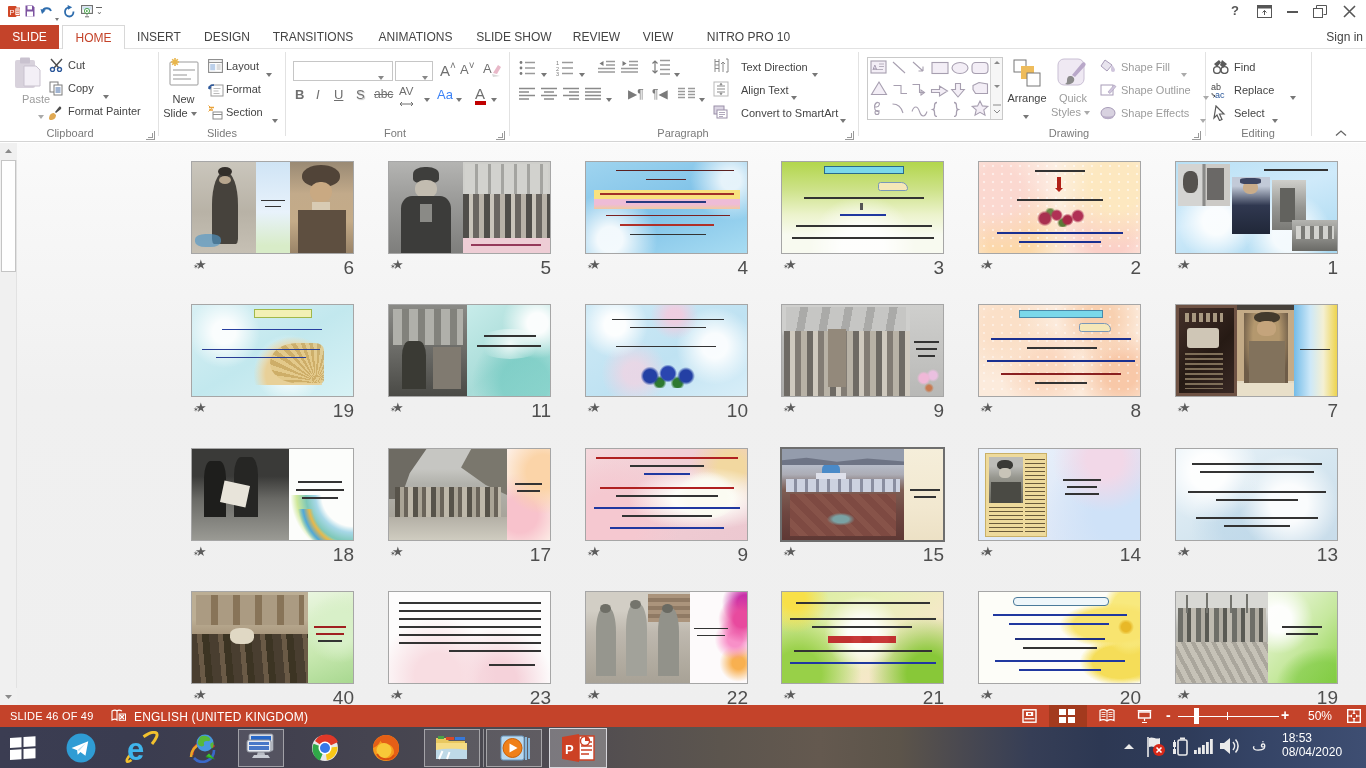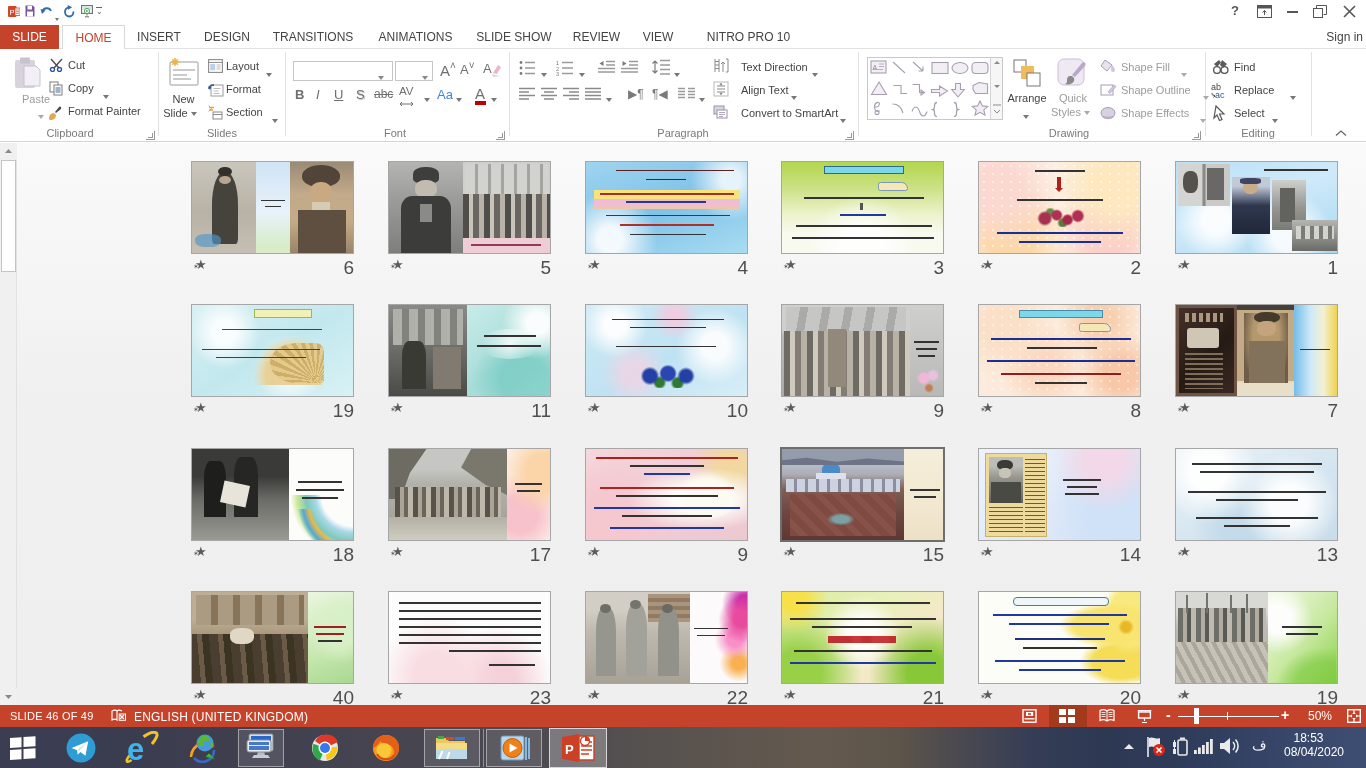--- a/index.html
+++ b/index.html
@@ -833,14 +833,14 @@
       <rect x="4" y="9.5" width="2.8" height="6.5" fill="#eaeaea"></rect>
       <rect x="8" y="7" width="2.8" height="9" fill="#eaeaea"></rect>
       <rect x="12" y="4" width="2.8" height="12" fill="#eaeaea"></rect>
       <rect x="16" y="1" width="2.8" height="15" fill="#eaeaea"></rect>
     </svg>
   <svg class="ic" style="left:1219px;top:10px" width="20" height="18" viewBox="0 0 20 18">
       <path d="M1 6h4l6-5v16l-6-5H1z" fill="#eaeaea"></path>
       <path d="M14 5a6 6 0 010 8M16.5 2.5a9.5 9.5 0 010 13" stroke="#eaeaea" stroke-width="1.6" fill="none"></path>
     </svg>
   <div class="ic" style="left:1252px;top:10px;width:20px;height:20px;color:#f2f2f2;font-size:14px">ف</div>
-  <div class="ic" style="left:1282px;top:4px;width:64px;text-align:center;color:#fff;font-size:12px;line-height:14px"><span style="padding-right:11px">18:53</span><br>08/04/2020</div>
+  <div class="ic" style="left:1282px;top:4px;width:64px;text-align:left;color:#fff;font-size:12px;line-height:14px"><span style="padding-right:11px">18:53</span><br>08/04/2020</div>
 </div>
 
 </body></html>

